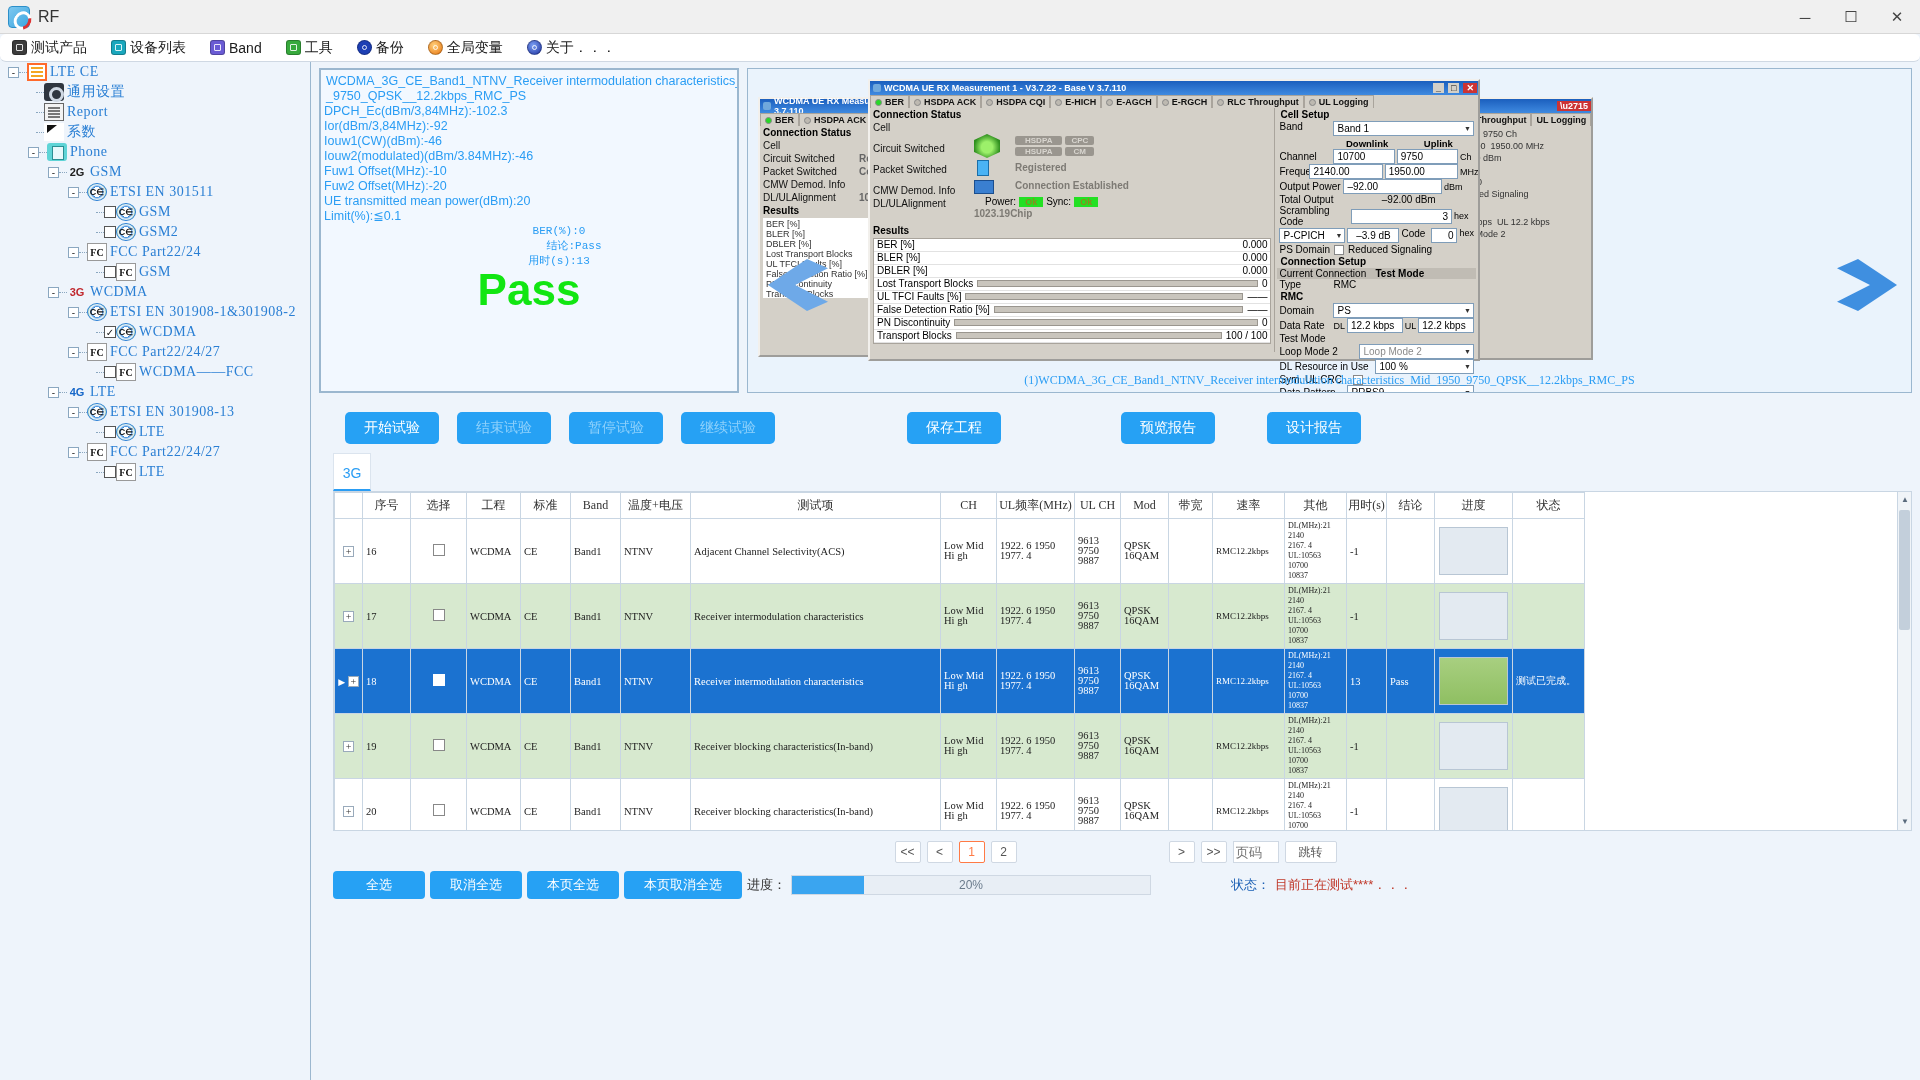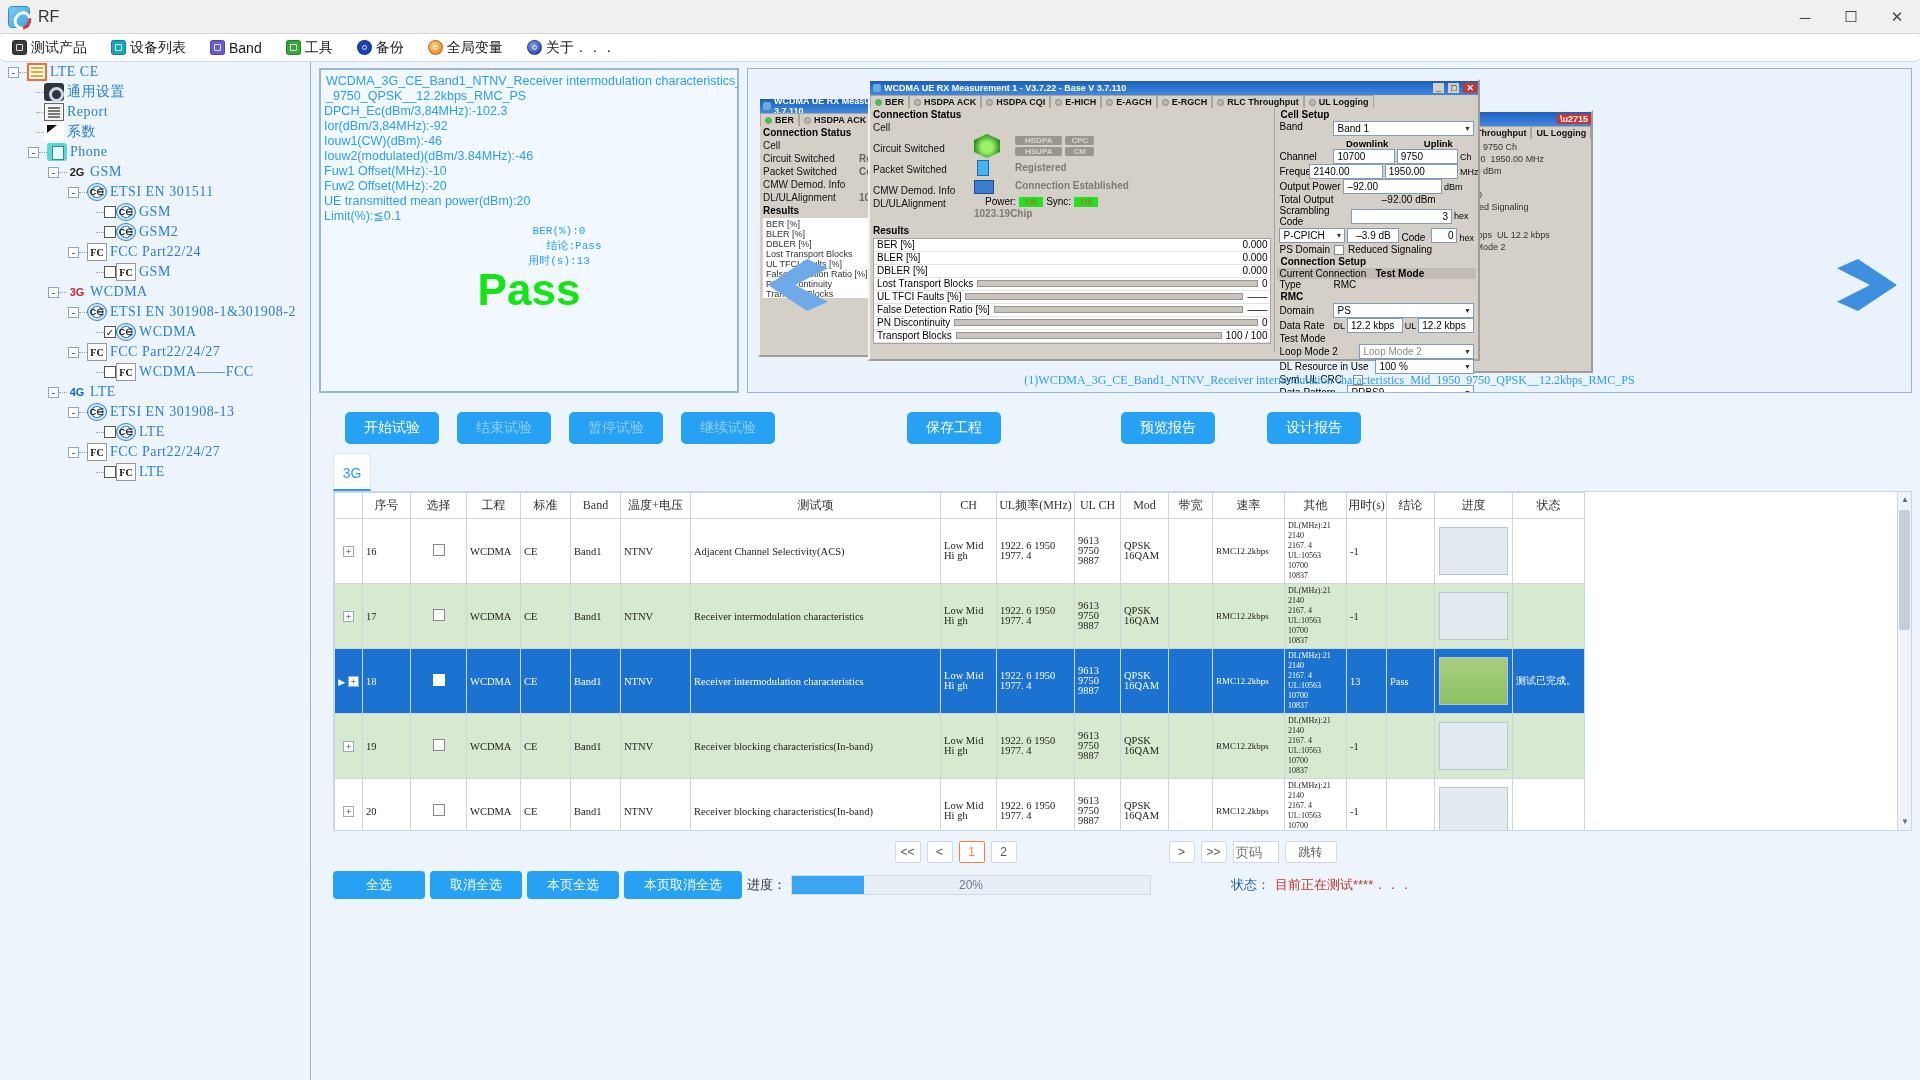--- a/index.html
+++ b/index.html
@@ -457,21 +457,21 @@
             <div>BLER [%]</div>
             <div>DBLER [%]</div>
             <div>Lost Transport Blocks</div>
             <div>UL TFCI Faults [%]</div>
             <div>False Detection Ratio [%]</div>
             <div>PN Discontinuity</div>
             <div>Transport Blocks</div>
           </div>
         </div>
 
-        <div class="measWin" style="left:700px;top:41px;width:145px;height:263px;overflow:hidden;">
+        <div class="measWin" style="left:700px;top:28px;width:145px;height:263px;overflow:hidden;">
           <div class="measTitle" style="justify-content:flex-end;">
             <span style="background:#c33;color:#fff;padding:0 3px;">\u2715</span>
           </div>
           <div class="tabrow">
             <div class="tb">
                 <span>RLC Throughput</span>
               </div>
             <div class="tb">
                 <span>UL Logging</span>
               </div>
@@ -661,21 +661,21 @@
               </div>
               <div style="display:flex;gap:2px;padding:0 2px;align-items:center;">
                 <div style="width:62px;font-size:10px;">Total Output</div>
                 <div style="flex:1;font-size:10px;text-align:center;">–92.00 dBm</div>
               </div>
               <div style="display:flex;gap:2px;padding:0 2px;align-items:center;justify-content:space-between;">
                 <div style="width:70px;font-size:10px;">Scrambling Code</div>
                 <div class="fieldbox" style="flex:1;text-align:right;">3</div>
                 <div style="font-size:9px;width:20px;">hex</div>
               </div>
-              <div style="display:flex;gap:2px;padding:1px 2px;align-items:flex-end;">
+              <div style="display:flex;gap:2px;padding:1px 2px;align-items:flex-start;">
                 <div class="combo" style="width:66px;">P-CPICH</div>
                 <div class="fieldbox" style="width:52px;text-align:center;">–3.9 dB</div>
                 <div style="font-size:10px;width:28px;">Code</div>
                 <div class="fieldbox" style="width:26px;text-align:right;">0</div>
                 <div style="font-size:9px;">hex</div>
               </div>
               <div style="display:flex;gap:4px;padding:0 2px;align-items:center;">
                 <div style="font-size:10px;">PS Domain</div>
                 <span class="cbx" style="width:10px;height:10px;"></span>
                 <div style="font-size:10px;">Reduced Signaling</div>

